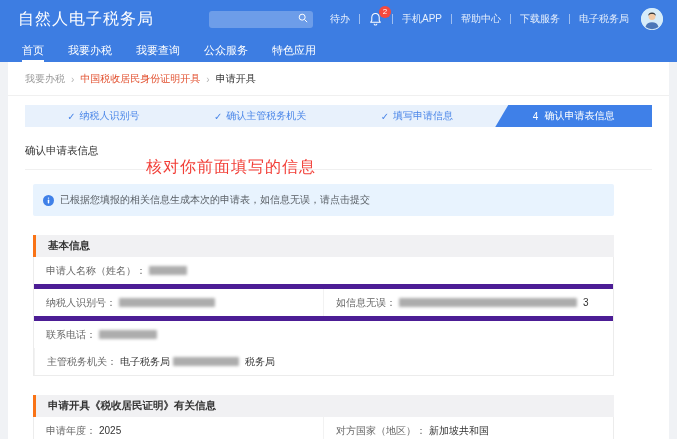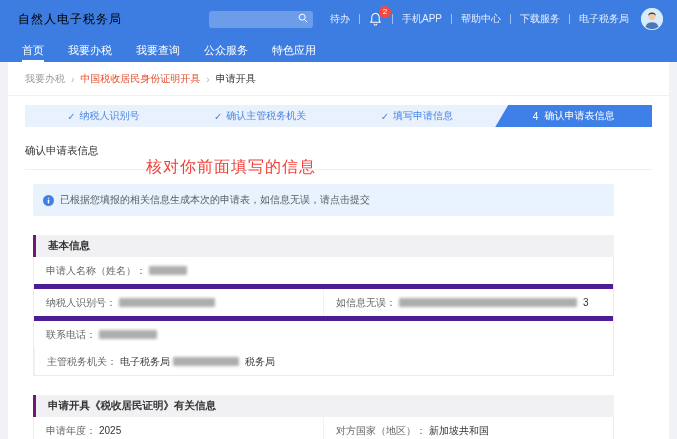--- a/index.html
+++ b/index.html
@@ -1,21 +1,21 @@
 <!DOCTYPE html>
 <html><head>
 <meta charset="utf-8">
 <style>
   * { margin:0; padding:0; box-sizing:border-box; }
   body { font-family:"Liberation Sans", sans-serif; }
   .screen { width:677px; height:439px; background:#F0F2F5; position:relative; overflow:hidden; font-family:"Liberation Sans", sans-serif; }
 
   
   .topbar { height:38px; background:#3D7DE2; display:flex; align-items:center; padding:0 14px 0 18px; }
-  .brand { color:#000000; font-size:12px; letter-spacing:1px; }
+  .brand { color:#ffffff; font-size:16px; letter-spacing:1px; }
   .topbar-right { margin-left:auto; display:flex; align-items:center; gap:9px; color:#E6EFFC; font-size:10px; }
   .search { width:104px; height:17px; background:rgba(255,255,255,0.25); border-radius:3px; display:flex; align-items:center; padding:0 5px; margin-right:8px; }
   .search input { flex:1; min-width:0; background:transparent; border:none; outline:none; color:#fff; font-size:10px; }
   .vsep { width:1px; height:10px; background:rgba(255,255,255,0.5); }
   .top-link { color:#E6EFFC; text-decoration:none; white-space:nowrap; cursor:pointer; }
   .bell { position:relative; width:14px; height:15px; cursor:pointer; }
   .badge { position:absolute; top:-6px; right:-8px; background:#F5493D; color:#fff; font-size:8px; min-width:12px; height:12px; border-radius:7px; display:flex; align-items:center; justify-content:center; padding:0 2px; line-height:1; }
   .avatar { width:22px; height:22px; border-radius:50%; background:#D6ECFA; overflow:hidden; margin-left:3px; cursor:pointer; flex:none; }
 
   
@@ -41,21 +41,21 @@
   .content { padding:12px 17px 0; }
   .sec-title-row { position:relative; padding:5px 0 11px; border-bottom:1px solid #F0F0F0; }
   .sec-title { font-size:10.5px; color:#333; }
   .annotation { position:absolute; left:121px; top:18px; color:#F23E37; font-size:16px; font-weight:500; letter-spacing:1px; white-space:nowrap; }
 
   .inner { margin-left:8px; width:581px; }
   .banner { margin-top:14px; background:#E8F3FE; border-radius:2px; height:23px; display:flex; align-items:center; gap:6px; padding:16px 10px; font-size:10px; color:#5A6066; }
   .banner svg { flex:none; }
 
   .section { margin-top:19px; }
-  .section-bar { background:#F1F1F3; border-left:3px solid #701a75; height:22px; display:flex; align-items:center; padding:0 12px; font-size:10.5px; color:#333; font-weight:bold;font-family:Liberation Serif, serif; }
+  .section-bar { background:#F1F1F3; border-left:3px solid #f97316; height:22px; display:flex; align-items:center; padding:0 12px; font-size:10.5px; color:#333; font-weight:bold;font-family:Liberation Serif, serif; }
   .section-table { border:1px solid #ECECEC; border-top:none; }
   .t-row { display:flex; align-items:stretch; border-bottom:5px solid #4c1d95; }
   .t-row:last-child { border-bottom:none;flex-direction:column; }
   .t-cell { flex:1; padding:0 12px; font-size:10px; color:#666; display:flex; align-items:center; min-height:27px; flex-wrap:nowrap; }
   .t-cell + .t-cell { border-left:1px solid #F2F2F2; }
   .t-cell .value { color:#333; margin-left:3px; }
   .blur { display:inline-block; height:9px; background:#ADADAD; filter:blur(1.7px); border-radius:1px; margin:0 3px; vertical-align:middle; flex:none; }
 </style>
 </head>
 <body>

